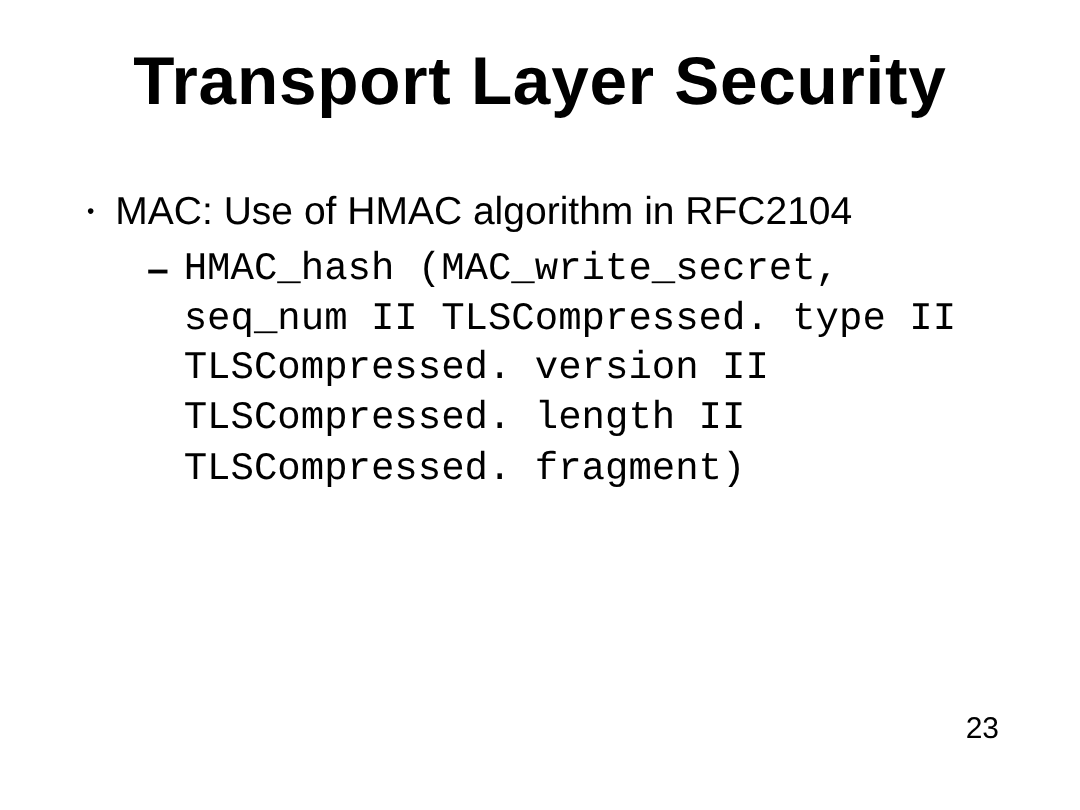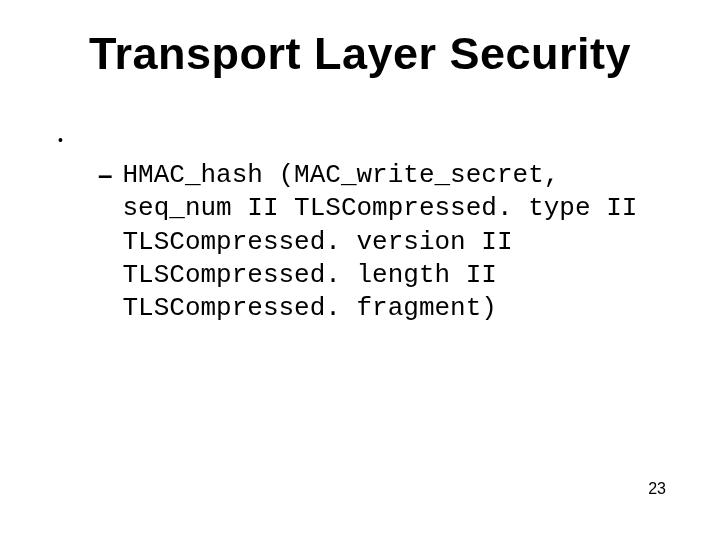--- a/index.html
+++ b/index.html
@@ -51,33 +51,34 @@
     font-family: "Courier New", Courier, monospace;
     font-size: 26px;
     line-height: 1.28;
     white-space: pre-wrap;
   }
   .page-number {
     position: absolute;
     right: 54px;
     bottom: 42px;
     font-family: Arial, Helvetica, sans-serif;
-    font-size: 16px;
+    font-size: 20px;
     color: #000;
   }
 </style>
 </head>
 <body>
 
 <div class="slide">
 
   <h1 class="title">Transport Layer Security</h1>
 
   <div class="bullet-row">
     <span class="bullet-dot">•</span>
+    <span class="bullet-text">MAC: Use of HMAC algorithm in RFC2104</span>
   </div>
 
   <div class="sub-row">
     <span class="sub-dash">–</span>
     <div class="code-block">HMAC_hash (MAC_write_secret,
 seq_num II TLSCompressed. type II
 TLSCompressed. version II
 TLSCompressed. length II
 TLSCompressed. fragment)</div>
   </div>

